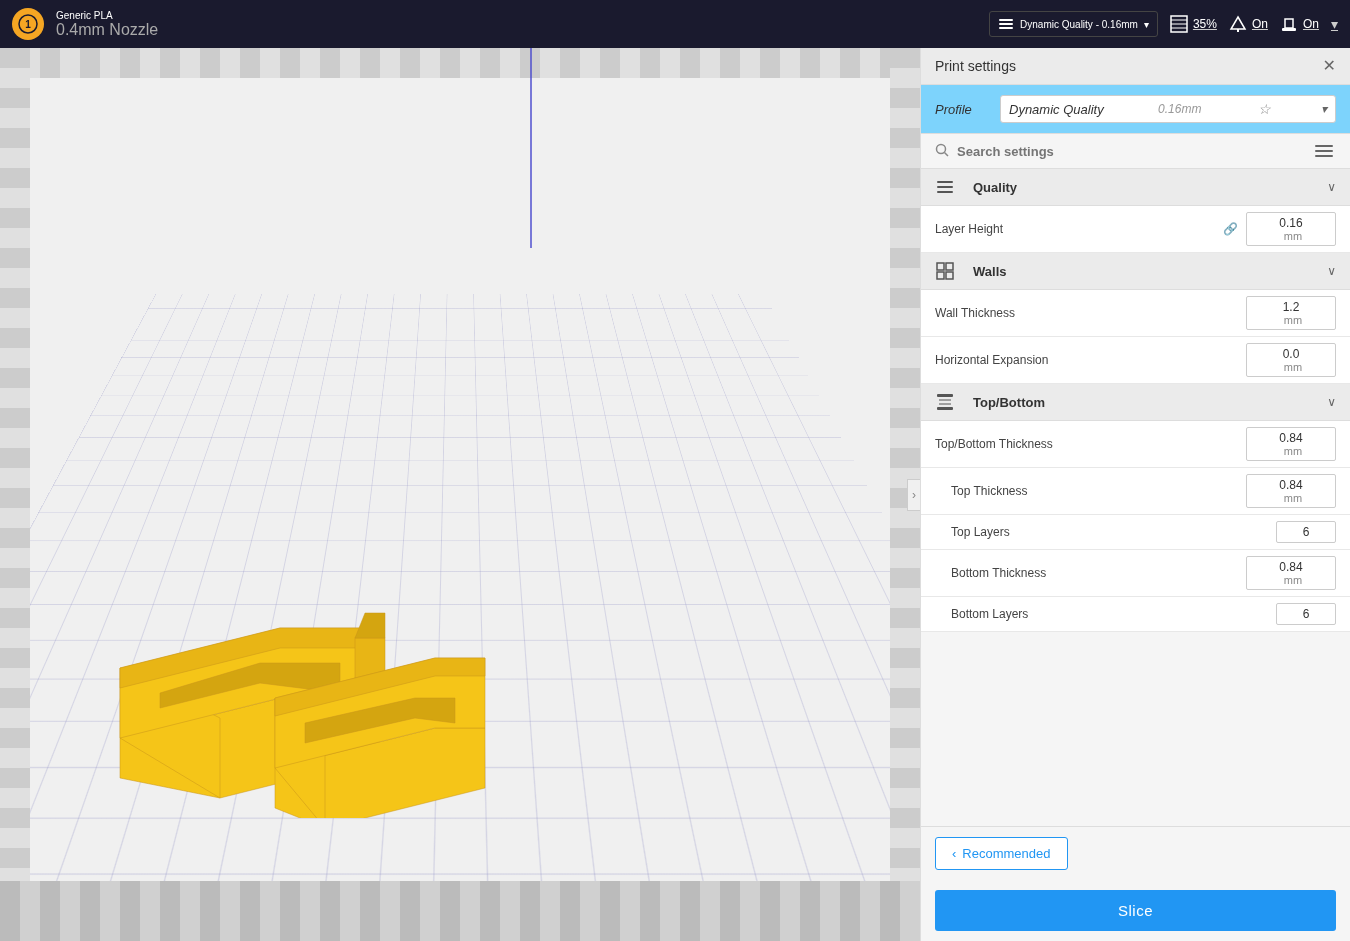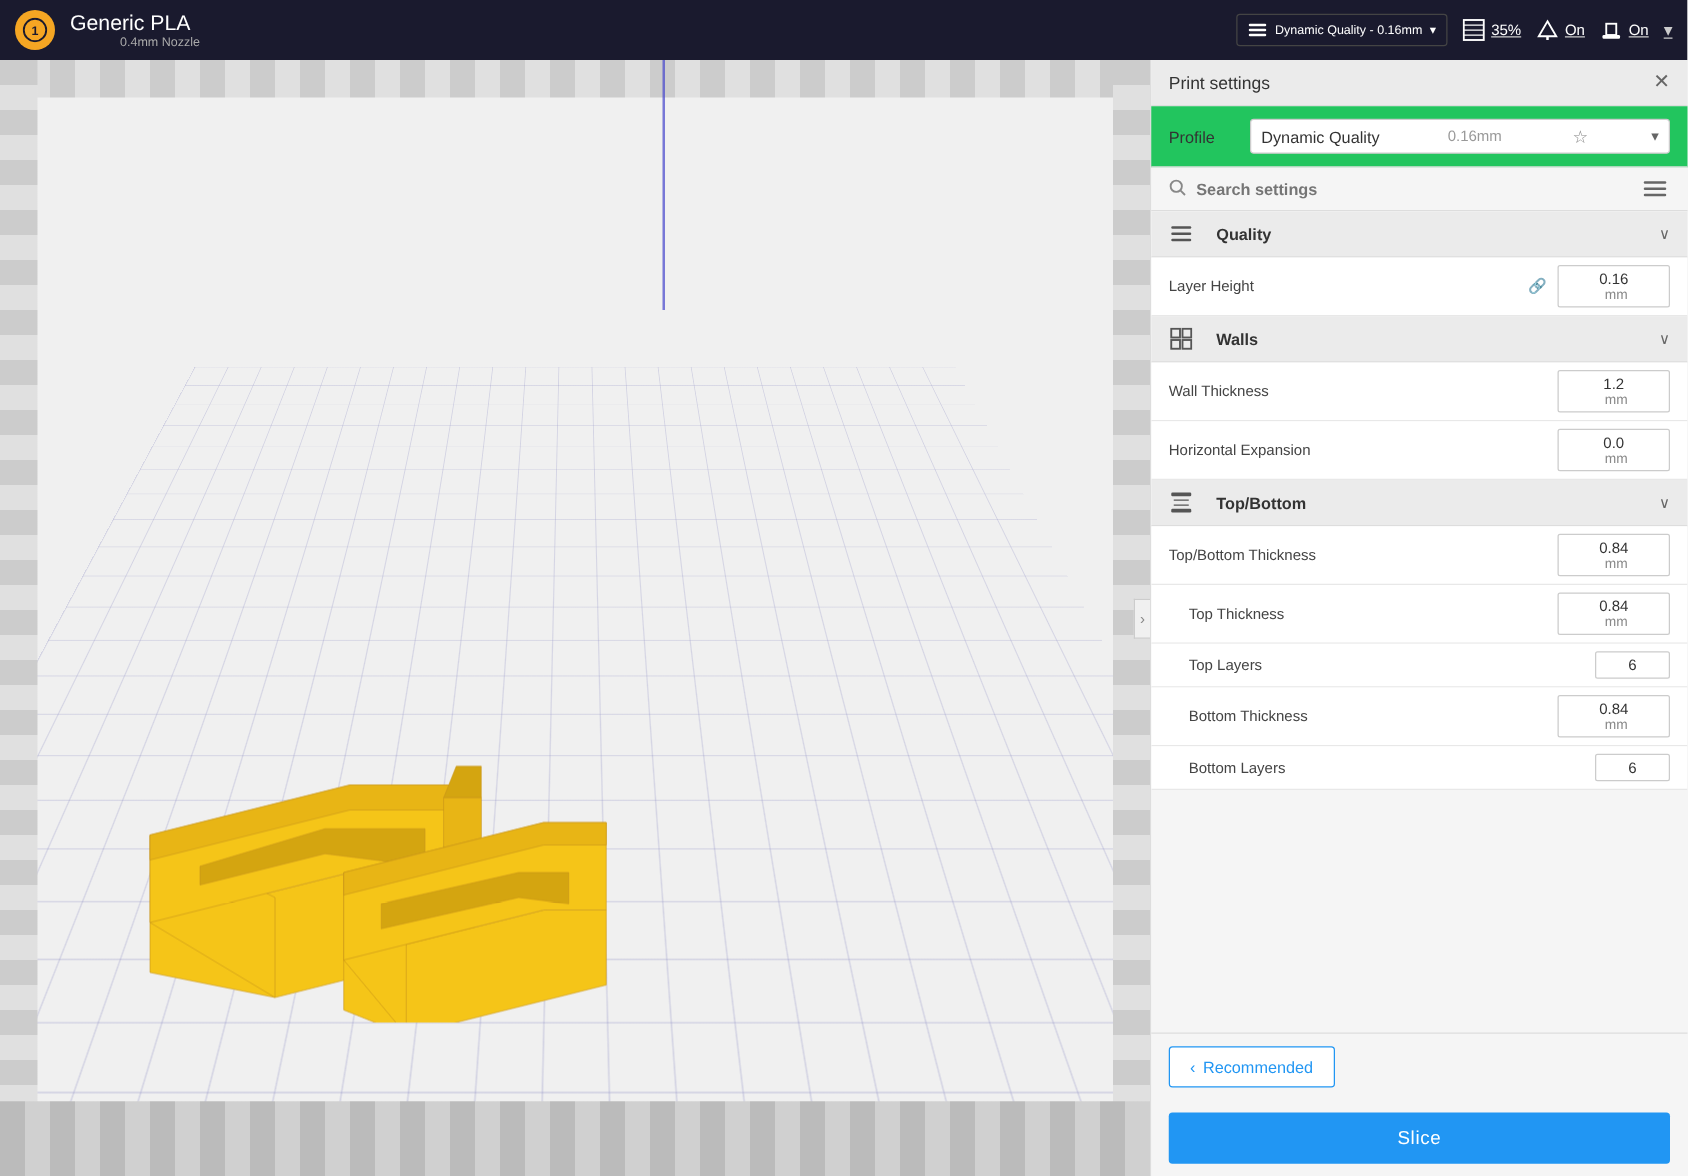--- a/index.html
+++ b/index.html
@@ -19,22 +19,22 @@
       width: 32px; height: 32px;
       background: #f5a623;
       border-radius: 50%;
       display: flex; align-items: center; justify-content: center;
       font-weight: bold; color: #1a1a2e; font-size: 14px;
     }
     .topbar-machine {
       display: flex; flex-direction: column;
       margin-right: auto;
     }
-    .topbar-machine-name { font-size: 17px; color: white; }
-    .topbar-machine-nozzle { font-size: 10px; color: #aaa; margin-left: 40px; }
+    .topbar-machine-name { font-size: 10px; color: white; }
+    .topbar-machine-nozzle { font-size: 16px; color: #aaa; }
     .topbar-dropdown {
       background: transparent;
       border: 1px solid #444;
       color: white;
       padding: 4px 8px;
       border-radius: 3px;
       cursor: pointer;
       display: flex; align-items: center; gap: 6px;
       font-size: 10px;
     }
@@ -88,21 +88,22 @@
       line-height: 1;
     }
 
     
     .profile-row {
       display: flex;
       align-items: center;
       padding: 10px 14px;
       gap: 10px;
       border-bottom: 1px solid #ddd;
-      background: #22c55e;
+      background: #7dd3fc;
+      font-style: italic;
     }
     .profile-label {
       font-size: 13px;
       color: #333;
       min-width: 55px;
     }
     .profile-select {
       flex: 1;
       display: flex;
       align-items: center;

